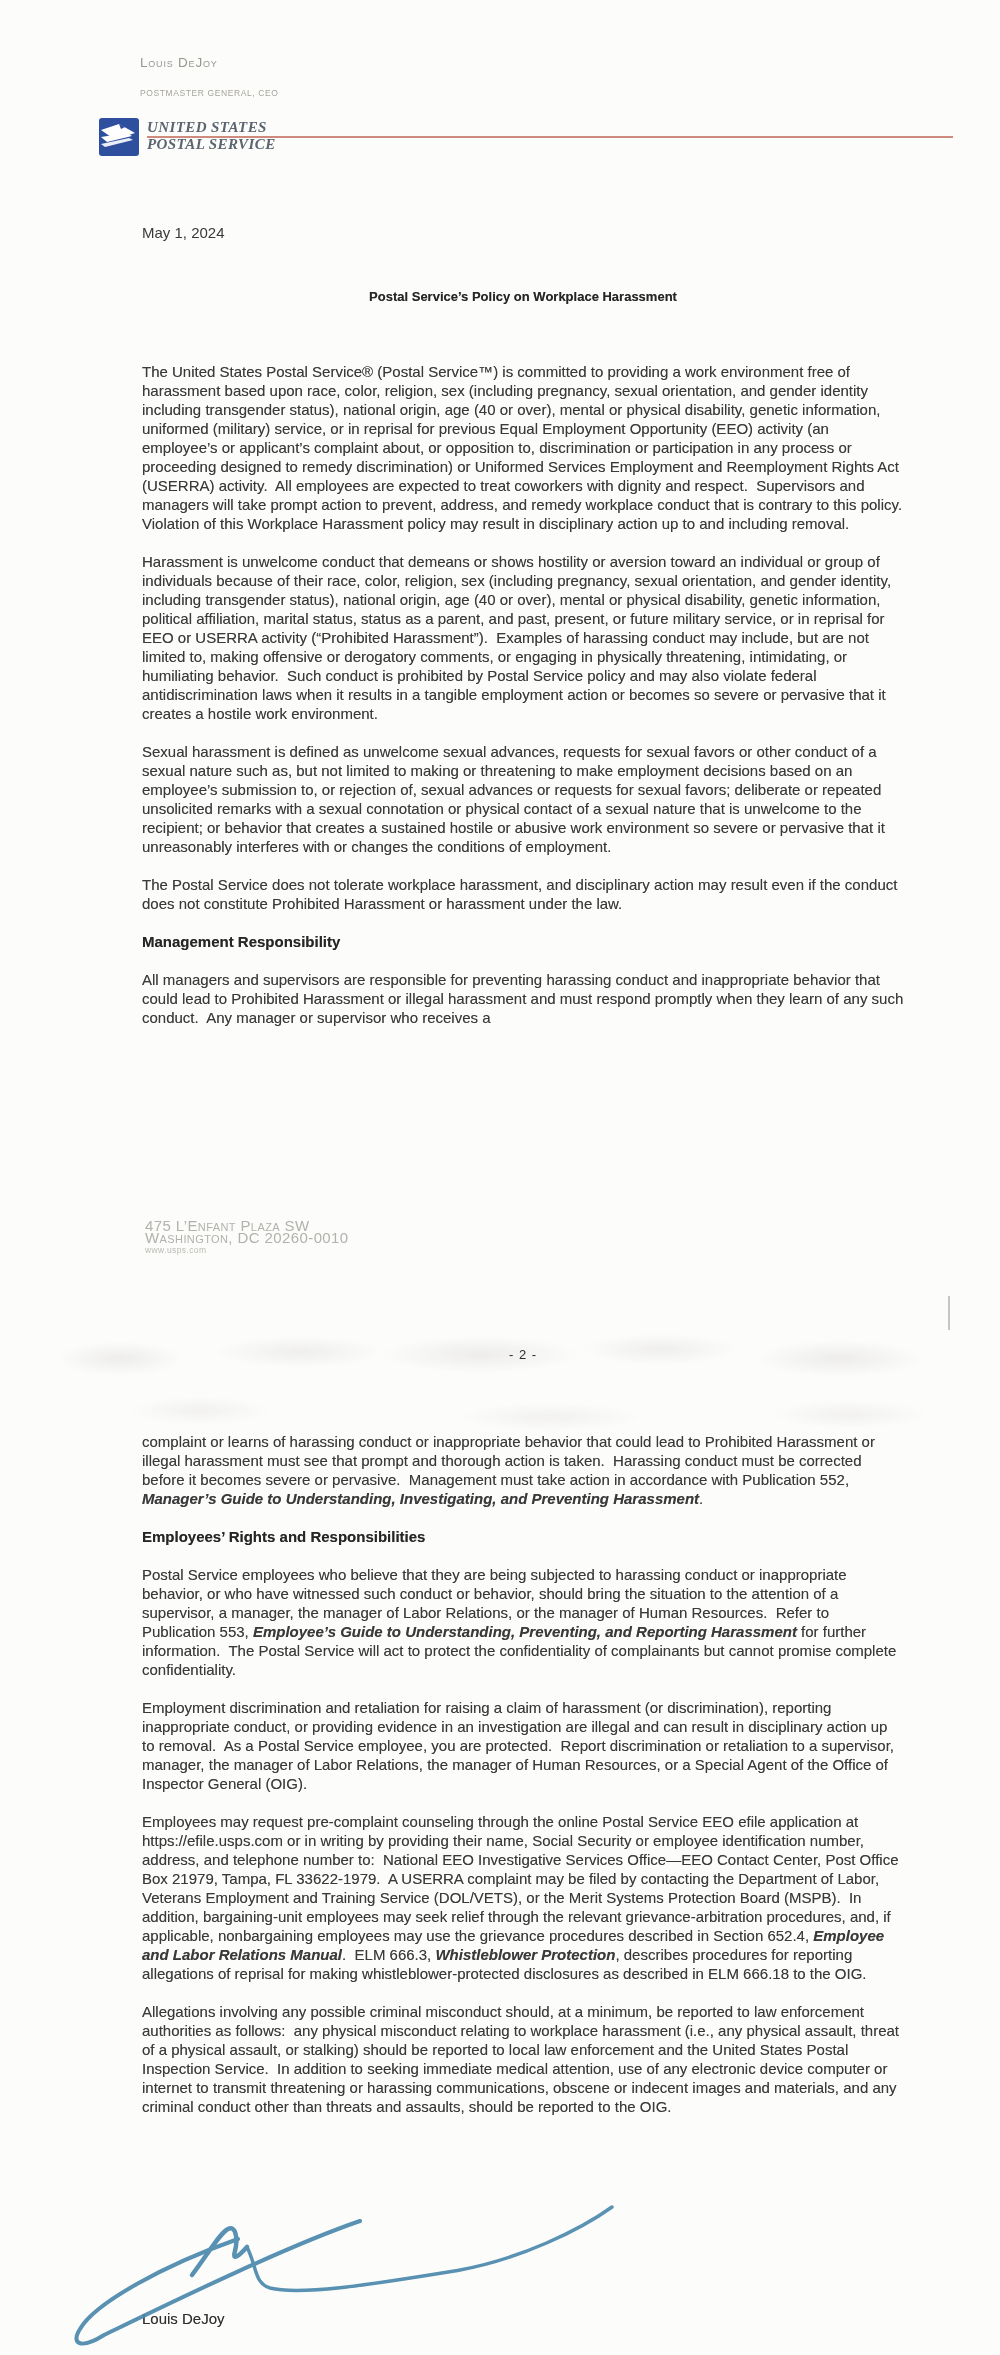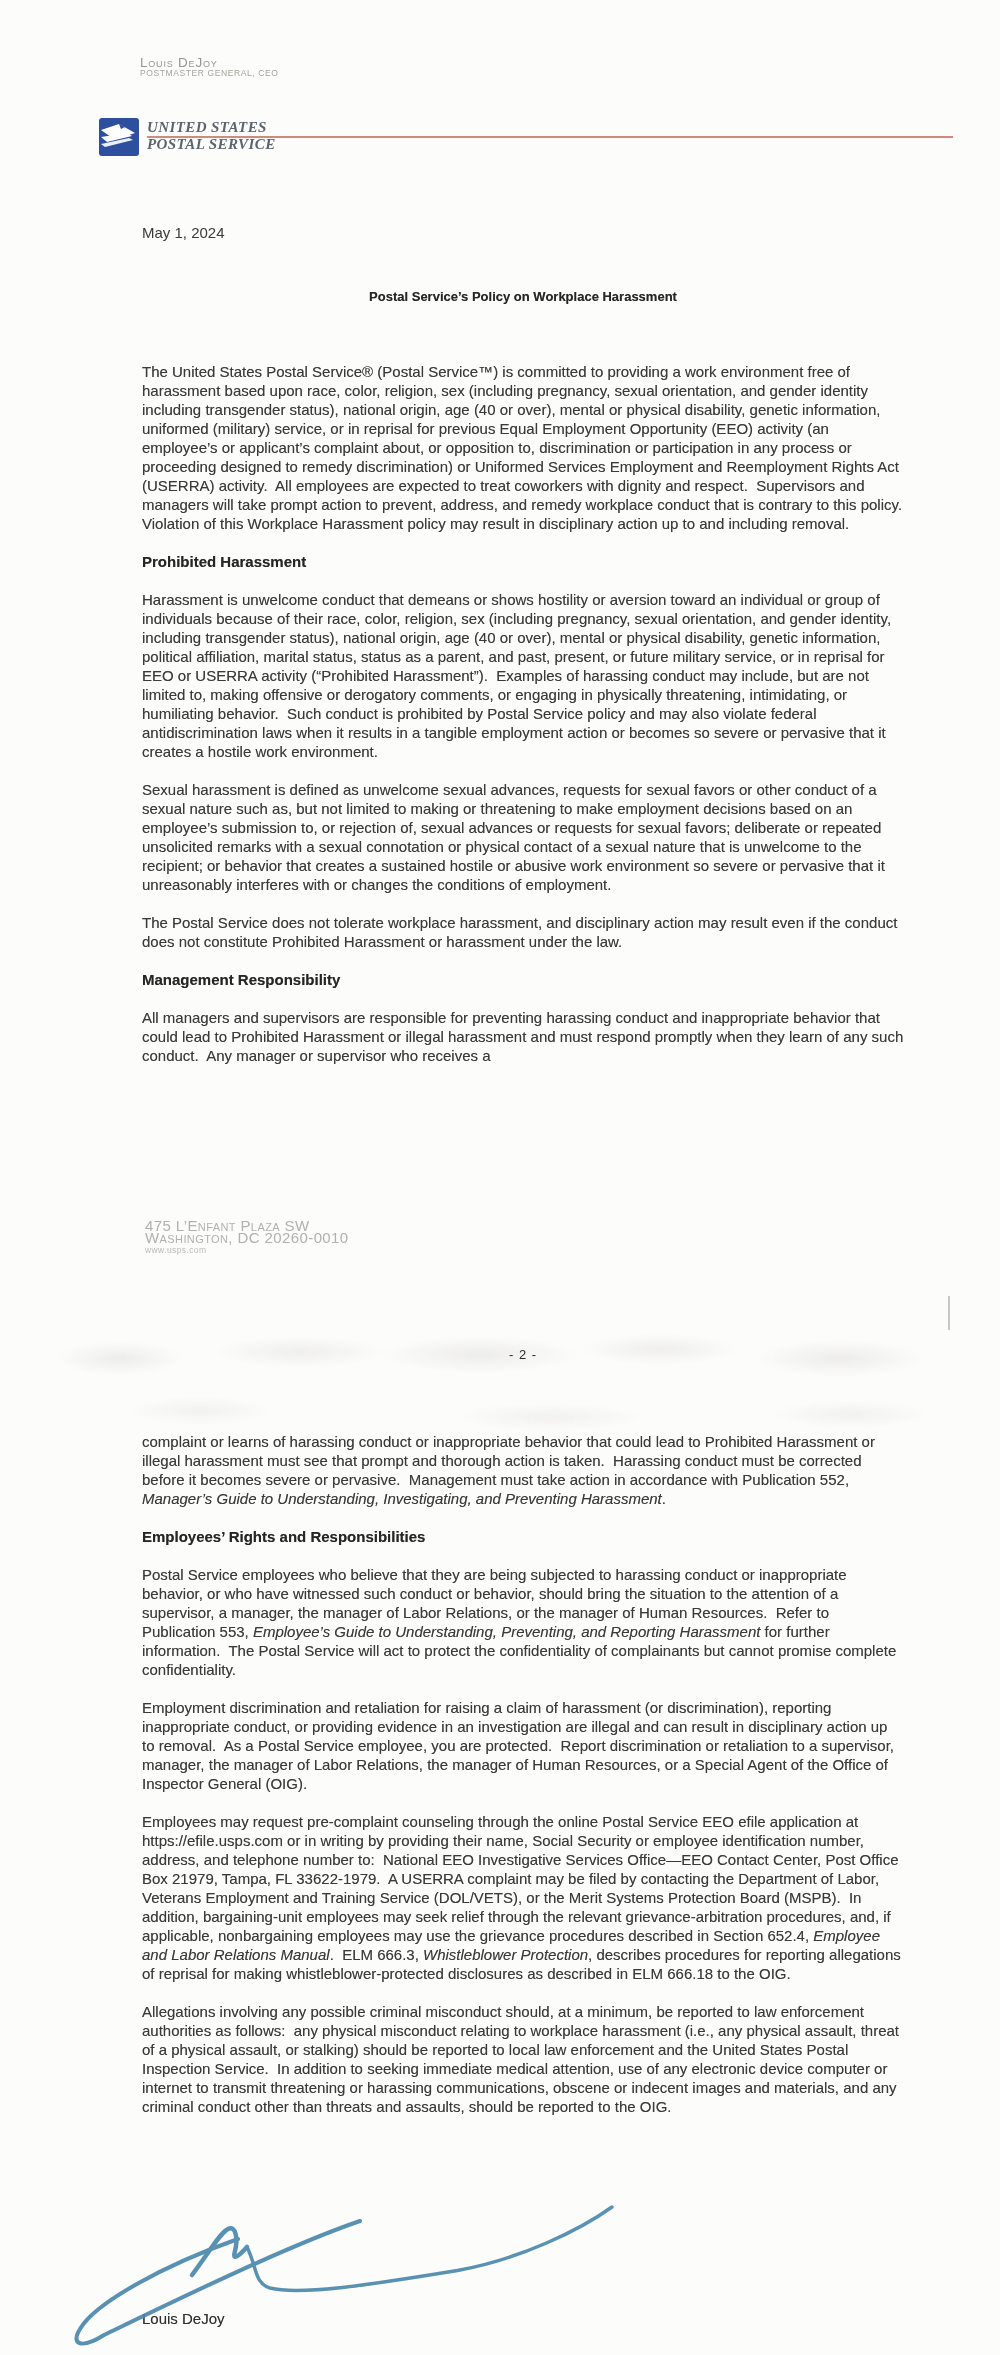--- a/index.html
+++ b/index.html
@@ -12,21 +12,21 @@
   }
   .abs{position:absolute;}
 
   
   .sender-name{
     left:140px;top:55px;
     font-size:13.5px;color:#98968f;letter-spacing:0.8px;
     font-variant:small-caps;
   }
   .sender-title{
-    left:140px;top:68px;
+    left:140px;top:88px;
     font-size:8.5px;color:#a5a39c;letter-spacing:0.6px;
     text-transform:uppercase;
   }
 
   
   .logo{left:99px;top:117px;display:flex;align-items:flex-start;}
   .eagle{width:40px;height:40px;display:block;}
   .wordmark{margin-left:8px;position:relative;padding-top:2px;font-family:Liberation Serif, serif;}
   .wordmark .wm{
     font-size:15px;font-weight:bold;font-style:italic;
@@ -51,21 +51,21 @@
     margin:0 0 19px 0;
     font-size:15px;line-height:19px;color:#3a3a3a;
     text-shadow:0 0 0.6px rgba(60,60,60,0.5);
     white-space:pre-wrap;
   }
   .col h3.heading{
     margin:0 0 19px 0;
     font-size:15px;line-height:19px;font-weight:bold;color:#262626;
     text-shadow:0 0 0.6px rgba(40,40,40,0.5);
   }
-  .col .italic{font-style:italic;}
+  .col .italic{font-style:italic;font-weight:bold;}
   .col1{left:142px;top:348px;margin-top:14px;}
   .col2{left:142px;top:1432px;}
 
   
   .footer{left:145px;top:1220px;line-height:12px;}
   .footer .f1,.footer .f2{
     font-size:15px;color:#b3b1ac;letter-spacing:0.4px;font-variant:small-caps;
   }
   .footer .f3{font-size:8.5px;color:#bdbbb6;letter-spacing:0.4px;}
 
@@ -117,21 +117,20 @@
   </div>
 </div>
 <div class="red-rule"></div>
 
 <div class="abs date">May 1, 2024</div>
 
 <div class="abs doc-title">Postal Service’s Policy on Workplace Harassment</div>
 
 <div class="abs col col1">
     <p class="paragraph"><span>The United States Postal Service® (Postal Service™) is committed to providing a work environment free of harassment based upon race, color, religion, sex (including pregnancy, sexual orientation, and gender identity including transgender status), national origin, age (40 or over), mental or physical disability, genetic information, uniformed (military) service, or in reprisal for previous Equal Employment Opportunity (EEO) activity (an employee’s or applicant’s complaint about, or opposition to, discrimination or participation in any process or proceeding designed to remedy discrimination) or Uniformed Services Employment and Reemployment Rights Act (USERRA) activity.  All employees are expected to treat coworkers with dignity and respect.  Supervisors and managers will take prompt action to prevent, address, and remedy workplace conduct that is contrary to this policy.  Violation of this Workplace Harassment policy may result in disciplinary action up to and including removal.</span></p>
-    <h3 class="heading"><span>Prohibited Harassment</span></h3>
     <p class="paragraph"><span>Harassment is unwelcome conduct that demeans or shows hostility or aversion toward an individual or group of individuals because of their race, color, religion, sex (including pregnancy, sexual orientation, and gender identity, including transgender status), national origin, age (40 or over), mental or physical disability, genetic information, political affiliation, marital status, status as a parent, and past, present, or future military service, or in reprisal for EEO or USERRA activity (“Prohibited Harassment”).  Examples of harassing conduct may include, but are not limited to, making offensive or derogatory comments, or engaging in physically threatening, intimidating, or humiliating behavior.  Such conduct is prohibited by Postal Service policy and may also violate federal antidiscrimination laws when it results in a tangible employment action or becomes so severe or pervasive that it creates a hostile work environment.</span></p>
     <p class="paragraph"><span>Sexual harassment is defined as unwelcome sexual advances, requests for sexual favors or other conduct of a sexual nature such as, but not limited to making or threatening to make employment decisions based on an employee’s submission to, or rejection of, sexual advances or requests for sexual favors; deliberate or repeated unsolicited remarks with a sexual connotation or physical contact of a sexual nature that is unwelcome to the recipient; or behavior that creates a sustained hostile or abusive work environment so severe or pervasive that it unreasonably interferes with or changes the conditions of employment.</span></p>
     <p class="paragraph"><span>The Postal Service does not tolerate workplace harassment, and disciplinary action may result even if the conduct does not constitute Prohibited Harassment or harassment under the law.</span></p>
     <h3 class="heading"><span>Management Responsibility</span></h3>
     <p class="paragraph"><span>All managers and supervisors are responsible for preventing harassing conduct and inappropriate behavior that could lead to Prohibited Harassment or illegal harassment and must respond promptly when they learn of any such conduct.  Any manager or supervisor who receives a</span></p>
   </div>
 
 <div class="abs footer">
   <div class="f1">475 L’Enfant Plaza SW</div>
   <div class="f2">Washington, DC 20260-0010</div>

